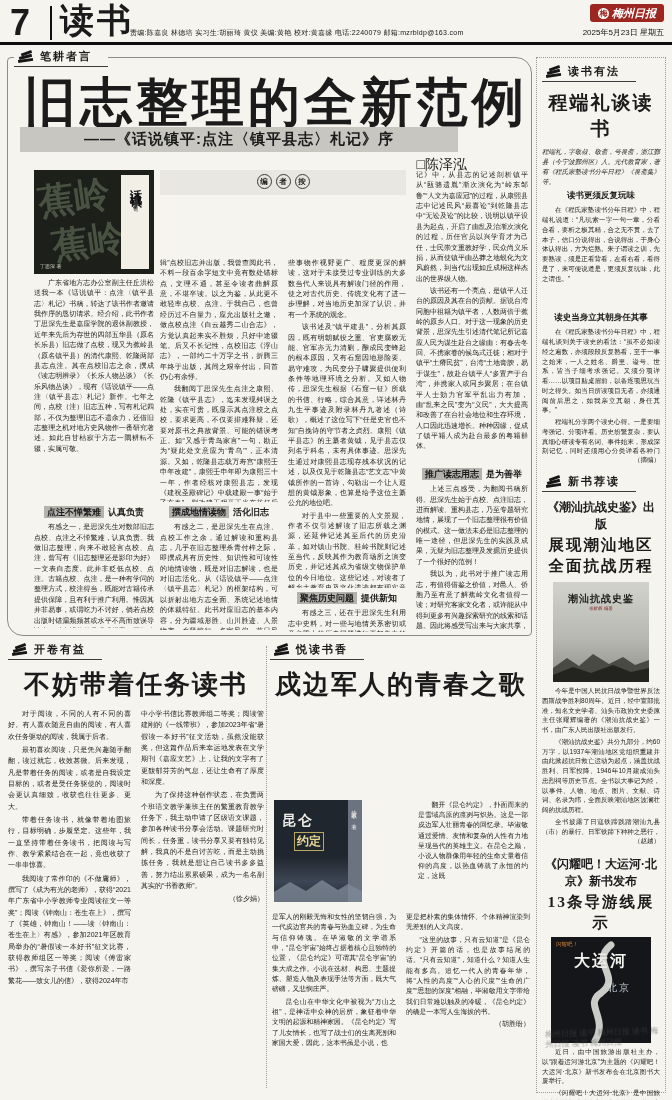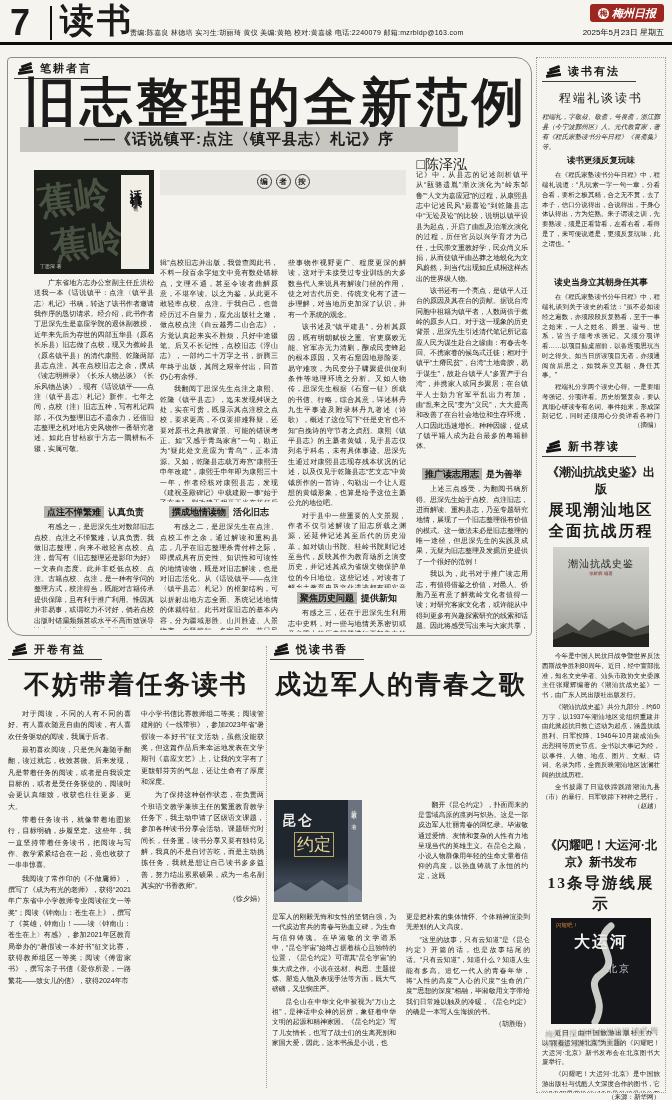--- a/index.html
+++ b/index.html
@@ -24,21 +24,21 @@
   #hdrrule{top:42px;left:0;width:672px;height:3px;background:#0d0d0d;}
 
   
   .tag{display:flex;align-items:flex-end;gap:4px;font-size:11px;font-weight:bold;letter-spacing:2px;
        border-bottom:1.5px solid #3c3c3c;padding:0 16px 2px 2px;background:#f6f4ee;width:max-content;}
   .tag svg{display:block;}
 
   
   #mainbox{left:7px;top:57px;width:523px;height:577px;border:1px solid #8d8d86;
            border-radius:4px 16px 4px 16px;}
-  #maintag{left:6px;top:-9px;margin-top:12px;}
+  #maintag{left:6px;top:-9px;}
   #hl{top:10px;left:16px;width:100%;text-align:left;font-size:52px;font-weight:900;letter-spacing:4px;}
   #subbar{top:69px;left:12px;width:438px;background:#c7c6c1;text-align:center;font-size:15px;
           font-weight:bold;padding:3px 0;letter-spacing:1px;}
   #byline{top:98px;right:64px;font-size:14px;}
   .mcol{font-size:7px;line-height:1.48;}
   #m-intro{left:152px;top:112px;width:246px;background:#e9e7e1;padding:3px 5px;box-sizing:border-box;}
   #m-intro .circles{display:flex;justify-content:center;gap:4px;margin:1px 0 3px;}
   #m-intro .c{width:13px;height:13px;border:1px solid #3a3a3a;border-radius:50%;font-size:7.5px;
               line-height:13px;text-align:center;font-weight:bold;}
   #m-intro .txt{font-size:7.5px;line-height:1.55;font-weight:bold;font-family:"Liberation Serif",serif;}
@@ -58,42 +58,42 @@
   #cover1 .panel{position:absolute;right:5px;top:5px;bottom:5px;width:28px;background:#f2efe7;
                  display:flex;flex-direction:column;align-items:center;padding-top:4px;box-sizing:border-box;}
   .vtext{writing-mode:vertical-rl;text-orientation:upright;}
   #cover1 .vt{font-size:12px;font-weight:bold;letter-spacing:3px;color:#111;}
   #cover1 .vs{font-size:4.5px;color:#444;margin-top:3px;letter-spacing:1px;}
   #cover1 .by{position:absolute;left:6px;bottom:4px;font-size:5px;color:#cfcec5;}
 
   
   #rcol{left:536px;top:57px;width:130px;height:1036px;border:1px dotted #9b9b92;box-sizing:border-box;
         padding:6px 5px 4px 5px;}
-  #rcol .rtitle{font-size:12px;font-weight:400;text-align:center;letter-spacing:2px;margin:8px 6px 5px;}
+  #rcol .rtitle{font-size:19px;font-weight:700;text-align:center;letter-spacing:2px;margin:8px 6px 5px;}
   #rcol .bio{font-size:6.5px;line-height:1.55;font-style:italic;color:#1f1f1f;margin-bottom:3px;}
   .shr{text-align:center;font-size:8.5px;font-weight:bold;margin:3px 0;}
   .rbody{font-size:6.5px;line-height:1.5;}
   .eyebrow{font-size:12px;font-weight:bold;text-align:center;margin:7px 0 2px;}
   .rtitle2{font-size:15.5px;font-weight:700;text-align:center;letter-spacing:2px;line-height:1.32;
            font-family:"Liberation Serif",serif;}
   #cover2{width:96px;height:100px;margin:6px auto 4px;position:relative;overflow:hidden;
           background:linear-gradient(#d2d2cd,#b9b9b4 55%,#8f8f8a);}
-  #cover2 .t{position:absolute;top:10px;width:100%;text-align:center;font-size:10px;font-weight:normal;
+  #cover2 .t{position:absolute;top:10px;width:100%;text-align:center;font-size:10px;font-weight:bold;
              color:#23231f;letter-spacing:1px;}
   #cover2 .b{position:absolute;top:24px;width:100%;text-align:center;font-size:4.5px;color:#7a2a20;}
   #cover2 svg{position:absolute;bottom:0;left:0;}
   #cover3{width:100px;height:106px;margin:4px auto;position:relative;overflow:hidden;background:#14161a;}
   #cover3 .tg{position:absolute;left:5px;top:4px;font-size:5.5px;color:#d9893a;}
   #cover3 .t{position:absolute;left:0;top:14px;width:100%;text-align:center;font-size:16px;
              font-weight:900;color:#f2f2ee;letter-spacing:2px;}
   #cover3 .s{position:absolute;right:20px;top:44px;font-size:10px;color:#c9ced6;letter-spacing:2px;}
   #cover4{width:88px;height:102px;position:relative;overflow:hidden;
           background:linear-gradient(#20262e 55%,#3d4654 80%,#55607000);background-color:#20262e;}
   #cover4 .t1{position:absolute;left:8px;top:12px;font-size:14px;font-weight:900;color:#eeeee8;letter-spacing:2px;}
-  #cover4 .t2{position:absolute;left:20px;top:32px;font-size:17px;font-weight:normal;color:#e8d898;
+  #cover4 .t2{position:absolute;left:20px;top:32px;font-size:12px;font-weight:bold;color:#e8d898;
               border:1px solid #b8a860;padding:0 2px;}
   #cover4 .strip{position:absolute;right:0;top:0;bottom:0;width:14px;background:#6b7380;
                  display:flex;justify-content:center;padding-top:5px;box-sizing:border-box;}
   #cover4 .strip span{font-size:5.5px;color:#f0f0ea;letter-spacing:2px;}
   #cover4 .mt{position:absolute;bottom:0;left:0;}
 
   
   #bl{left:8px;top:642px;width:256px;height:450px;}
   #bm{left:270px;top:642px;width:262px;height:450px;}
   .btitle{font-size:26px;font-weight:900;text-align:center;letter-spacing:2px;margin:7px 0 6px;}
@@ -249,21 +249,21 @@
       <path d="M0 34 L0 27 L20 19 L38 25 L60 17 L78 24 L96 20 L96 34 Z" fill="#23231f"></path>
     </svg>
   </div>
   <div class="rbody jtext clip" style="height:150px;">
     <p>今年是中国人民抗日战争暨世界反法西斯战争胜利80周年。近日，经中宣部批准，知名文史学者、汕头市政协文史委原主任张耀辉编著的《潮汕抗战史鉴》一书，由广东人民出版社出版发行。</p>
     <p>《潮汕抗战史鉴》共分九部分，约60万字，以1937年潮汕地区党组织重建并由此掀起抗日救亡运动为起点，涵盖抗战胜利、日军投降、1946年10月建成汕头忠烈祠等历史节点。全书以大事记为经，以事件、人物、地点、图片、文献、诗词、名录为纬，全面反映潮汕地区波澜壮阔的抗战历程。</p>
     <p>全书披露了日寇铁蹄践踏潮汕九县（市）的暴行、日军铁蹄下种种之恶行，收录了抗日战事30多件、抗战文献（辑）22篇，抗战图片145幅，抗战人物260多位。书中还对抗战时期潮汕地区政治、经济、文化、婚俗、市井百态、民歌俚语乃至当时国内外重大事件作了适度记叙，是迄今为止最为系统、完备的潮汕抗战史料集。</p>
   </div>
   <div class="endname">（赵越）</div>
 
-  <div class="eyebrow" style="margin-top:26px;">《闪耀吧！大运河·北京》新书发布</div>
+  <div class="eyebrow" style="margin-top:10px;">《闪耀吧！大运河·北京》新书发布</div>
   <div class="rtitle2">
     <div>13条导游线展示</div>
   </div>
   <div id="cover3">
     <span class="tg">闪耀吧！</span>
     <div class="t">大运河</div>
     <div class="s">北京</div>
     <svg width="100" height="106" viewBox="0 0 100 106" style="position:absolute;left:0;top:0;">
       <path d="M60 8 C38 26, 72 40, 50 56 C32 68, 58 80, 44 104" stroke="#ebebe6" stroke-width="7" fill="none" opacity="0.85" stroke-linecap="round"></path>
     </svg>

